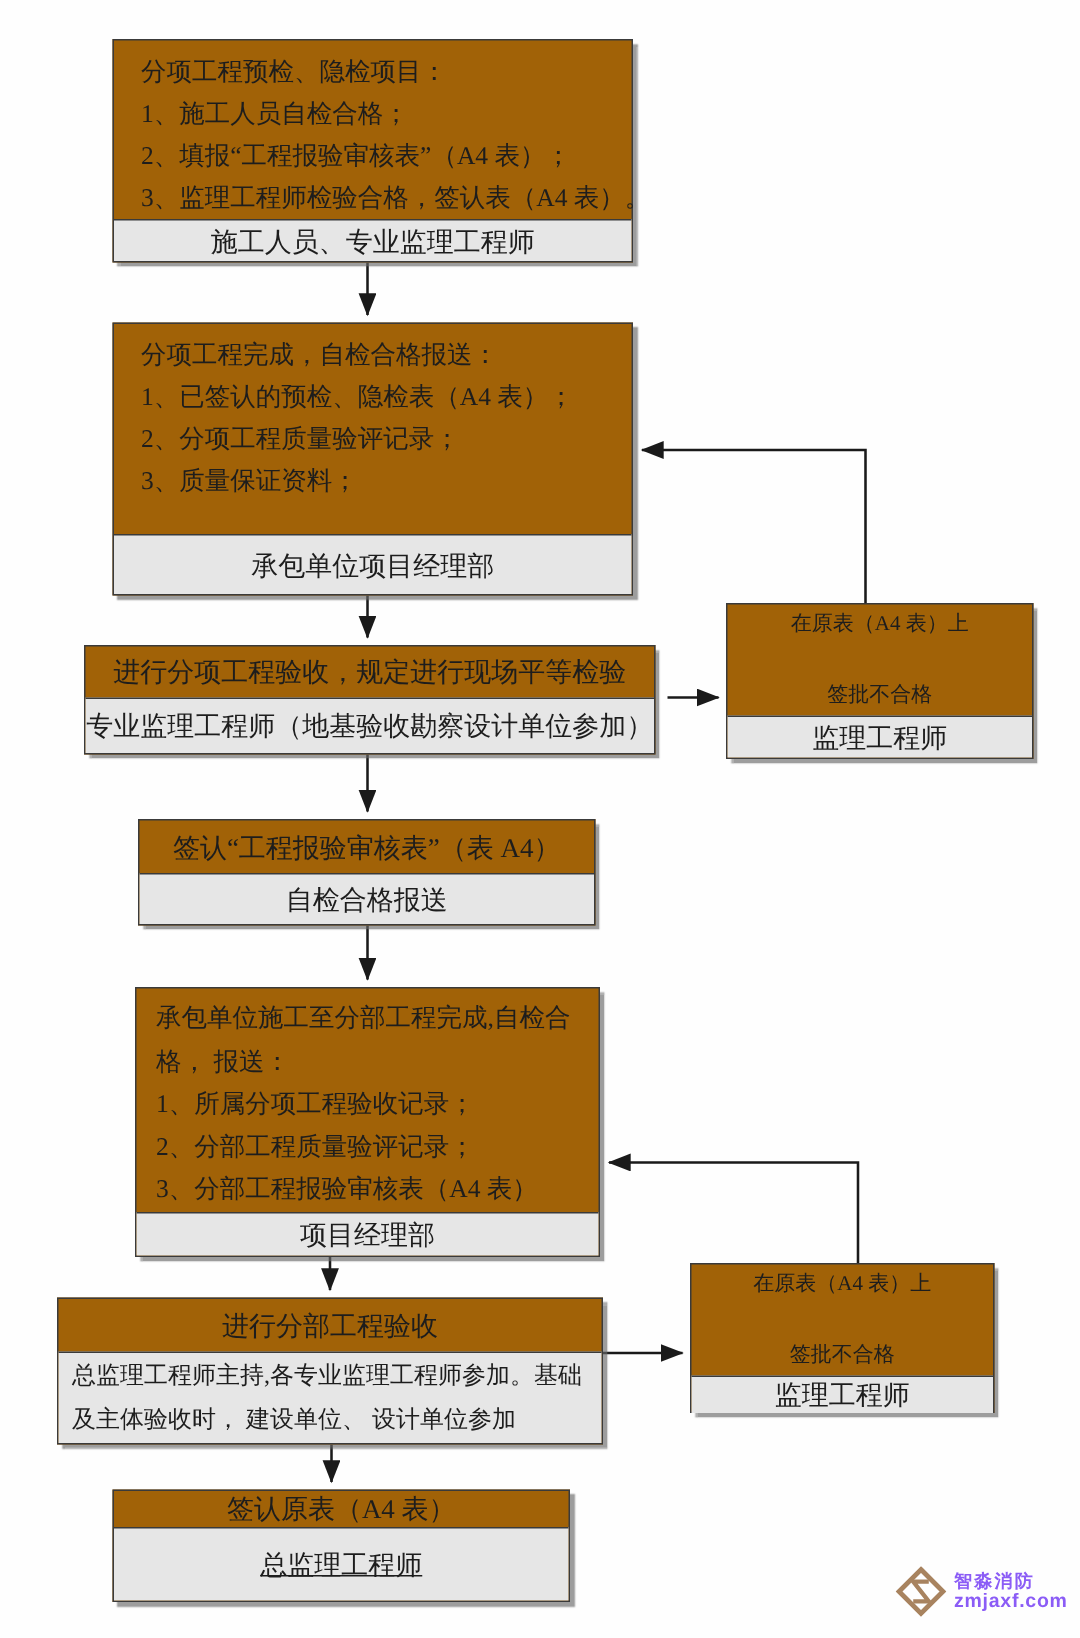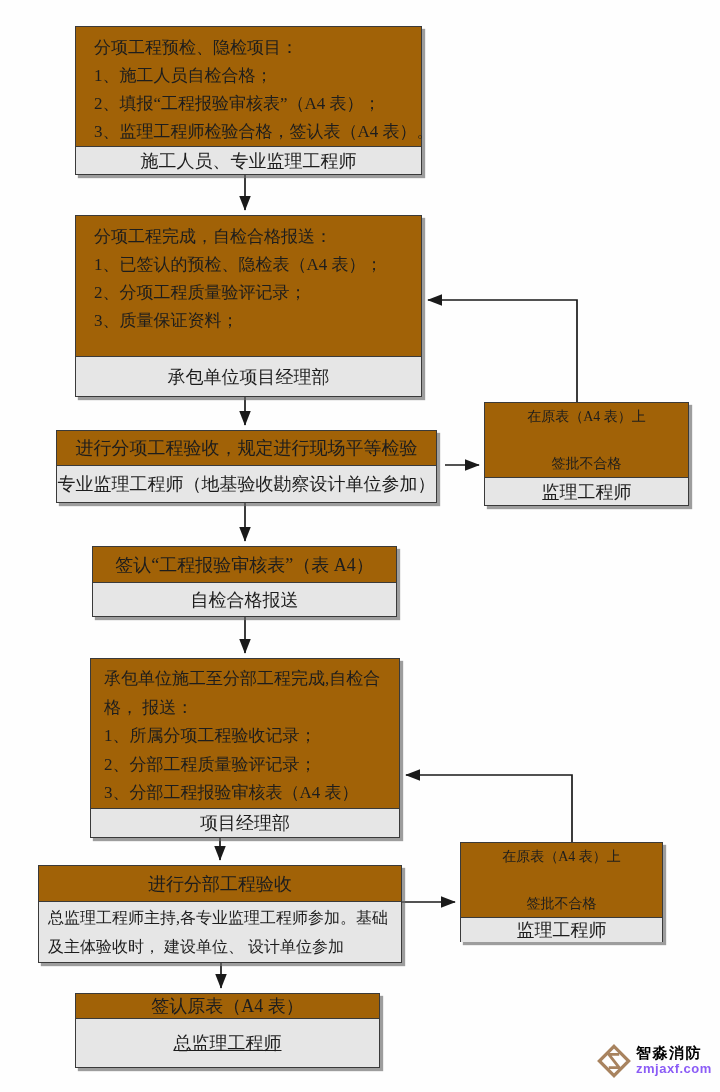--- a/index.html
+++ b/index.html
@@ -32,21 +32,21 @@
   #rbox1{left:484px;top:402px; width:205px;height:104px;} #rbox1 .footer{height:43px;}
   #box4 {left:92px; top:546px; width:305px;height:71px;}  #box4 .footer{height:34px;}
   #box5 {left:90px; top:658px; width:310px;height:180px;} #box5 .footer{height:37px;}
   #box5 .content.list{padding:6px 13px 0 13px;line-height:28.5px;}
   #box6 {left:38px; top:865px; width:364px;height:98px;justify-content:center;}  #box6 .footer{height:61px;}
   #rbox2{left:460px;top:842px; width:203px;height:100px;} #rbox2 .footer{height:37px;}
   #box7 {left:75px; top:993px; width:305px;height:75px;}  #box7 .footer{height:56px;text-decoration:underline;}
   
   .watermark{position:absolute;left:597px;top:1044px;display:flex;align-items:center;gap:5px;}
   .wm-text{display:flex;flex-direction:column;line-height:1.05;}
-  .wm-brand{font-size:15px;letter-spacing:1.5px;color:#000000;font-weight:bold;}
+  .wm-brand{font-size:12px;letter-spacing:1.5px;color:#8b5cf6;font-weight:bold;}
   .wm-domain{font-size:13px;font-weight:bold;color:#8b5cf6;font-family:"Liberation Sans",sans-serif;letter-spacing:.5px;}
 </style>
 </head>
 <body>
 
 <div class="canvas">
 
   <svg class="connectors" viewBox="0 0 720 1092" xmlns="http://www.w3.org/2000/svg">
     <defs>
       <marker id="arr" markerWidth="10" markerHeight="8" refX="8.5" refY="3.5" orient="auto">

